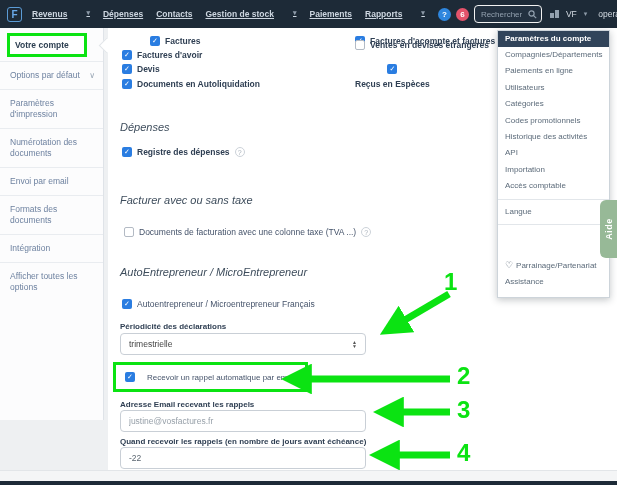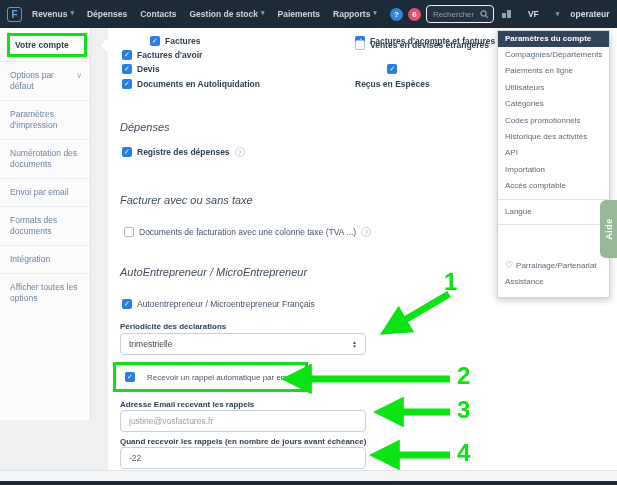--- a/index.html
+++ b/index.html
@@ -16,21 +16,21 @@
     background:#1d2a37; display:flex; align-items:center;
     padding:0 0 0 7px; z-index:40;
   }
   .logo {
     width:15px; height:15px; border:1px solid #5b9bd5; border-radius:3px;
     color:#6aa9e9; font-size:10px; font-weight:bold; display:flex;
     align-items:center; justify-content:center; margin-right:10px; flex:none;
   }
   .nav-item {
     color:#cdd6e0; font-size:8.5px; font-weight:bold; margin-right:13px;
-    white-space:nowrap; display:flex; align-items:flex-start; gap:3px;
+    white-space:nowrap; display:flex; align-items:flex-start; gap:19px;text-decoration:underline;
   }
   .caret-icon { font-size:7px; color:#8d9aa8; }
   .nav-right { margin-left:auto; display:flex; align-items:center; }
   .circle-ic {
     width:13px; height:13px; border-radius:50%; color:#fff; font-size:8px;
     font-weight:bold; display:flex; align-items:center; justify-content:center;
     margin-right:5px; flex:none;
   }
   .help-circle { background:#2e86de; }
   .help-circle::after { content:"?"; }
@@ -39,26 +39,26 @@
     width:68px; height:18px; border:1px solid #f2f2f2; border-radius:4px;
     background:#233140; display:flex; align-items:center; padding:0 4px 0 6px;
     margin-right:8px;
   }
   .searchbox input {
     flex:1; min-width:0; background:transparent; border:none; outline:none;
     color:#cdd6e0; font-size:8px; font-family:"Liberation Sans",sans-serif;
   }
   .searchbox input::placeholder { color:#93a1af; }
   .company-group, .user-group {
-    display:flex; align-items:center; gap:17px; color:#d6dde4;
-    font-size:8.5px; font-weight:bold; margin-right:11px; white-space:nowrap;
+    display:flex; align-items:center; gap:7px; color:#d6dde4;
+    font-size:8.5px; font-weight:normal; margin-right:11px; white-space:nowrap;
   }
   
   .sidebar {
-    position:absolute; left:0; top:28px; width:91px; height:392px;
+    position:absolute; left:0; top:28px; width:104px; height:392px;
     background:#fcfcfd; border-right:1px solid #dfe3e8; z-index:10;
   }
   .active-box {
     margin:5px 0 4px 7px; border:3px solid #0be312; padding:4px 5px;
     width:80px; font-size:8.5px; font-weight:bold; color:#2c3e50;
     background:#fff;
   }
   .side-item {
     padding:8px 8px 8px 10px; font-size:8.5px; color:#6e82a0;
     border-top:1px solid #e9ecf0; line-height:11px;

